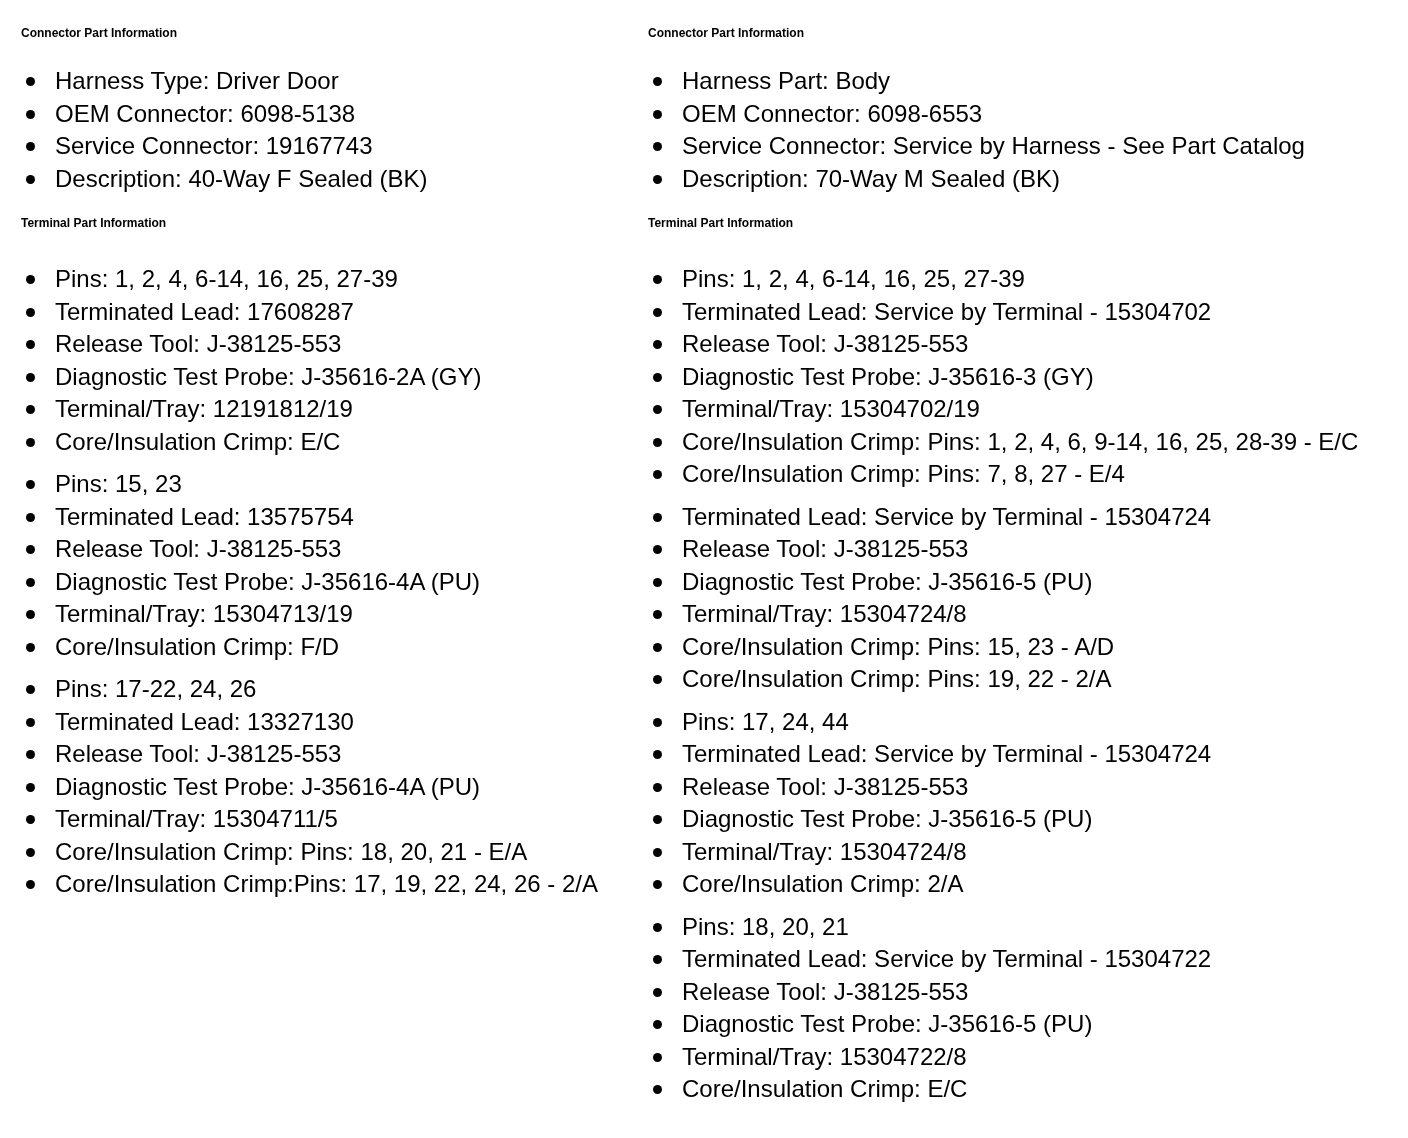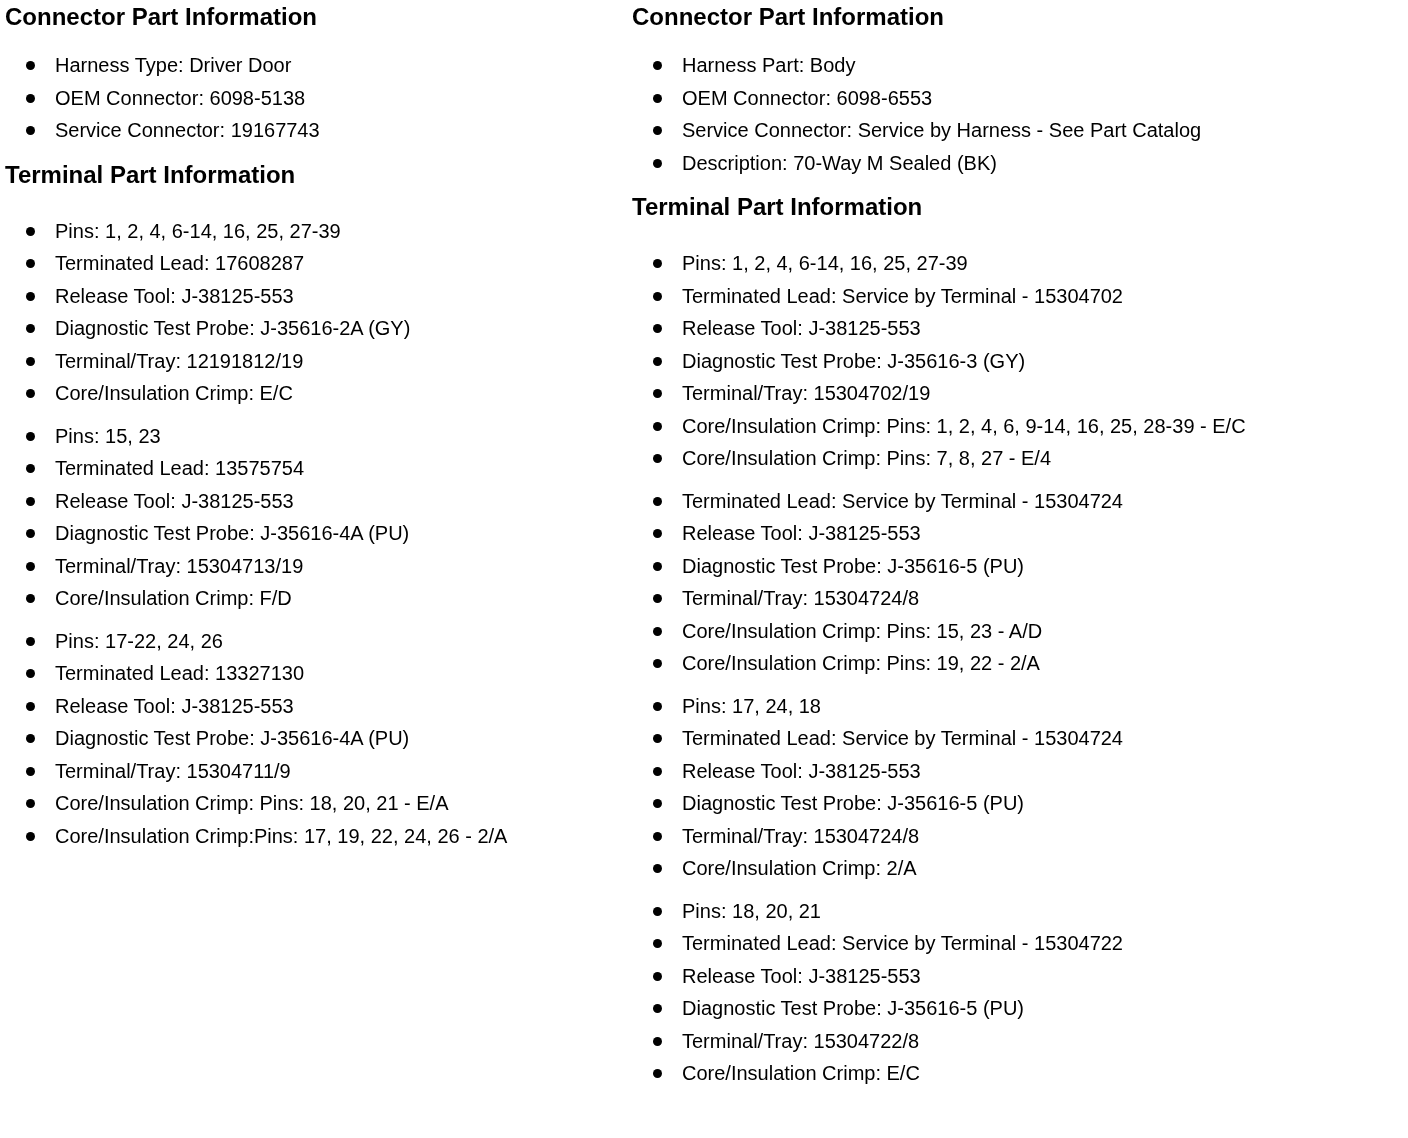--- a/index.html
+++ b/index.html
@@ -21,43 +21,43 @@
     box-sizing: border-box;
   }
   .column-left {
     width: 627px;
     flex: 0 0 627px;
   }
   .column-right {
     flex: 1 1 auto;
   }
   h2.section-heading {
-    font-size: 24px;
+    font-size: 12px;
     line-height: 24px;
     font-weight: bold;
-    margin: 0;
+    margin: 16px;
     white-space: nowrap;
   }
   ul.spec-list {
     list-style: none;
     margin: 0;
     padding: 0 0 0 50px;
   }
   ul.connector-list {
     margin: 20px 0 16px 0;
   }
   ul.terminal-group {
     margin-top: 10px;
   }
   ul.terminal-group.first {
     margin-top: 28px;
   }
   ul.spec-list li.spec-item {
     position: relative;
-    font-size: 20px;
+    font-size: 24px;
     line-height: 32.5px;
     white-space: nowrap;
   }
   ul.spec-list li.spec-item::before {
     content: "";
     position: absolute;
     left: -29px;
     top: 12px;
     width: 9px;
     height: 9px;
@@ -72,20 +72,21 @@
 <body>
 
 <div class="page">
 
   <div class="column column-left">
     <h2 class="section-heading">Connector Part Information</h2>
     <ul class="spec-list connector-list">
         <li class="spec-item">Harness Type: Driver Door</li>
         <li class="spec-item">OEM Connector: 6098-5138</li>
         <li class="spec-item">Service Connector: 19167743</li>
+        <li class="spec-item">Description: 40-Way F Sealed (BK)</li>
       </ul>
 
     <h2 class="section-heading terminal-heading">Terminal Part Information</h2>
     <ul class="spec-list terminal-group first">
         <li class="spec-item">Pins: 1, 2, 4, 6-14, 16, 25, 27-39</li>
         <li class="spec-item">Terminated Lead: 17608287</li>
         <li class="spec-item">Release Tool: J-38125-553</li>
         <li class="spec-item">Diagnostic Test Probe: J-35616-2A (GY)</li>
         <li class="spec-item">Terminal/Tray: 12191812/19</li>
         <li class="spec-item">Core/Insulation Crimp: E/C</li>
@@ -96,21 +97,21 @@
         <li class="spec-item">Release Tool: J-38125-553</li>
         <li class="spec-item">Diagnostic Test Probe: J-35616-4A (PU)</li>
         <li class="spec-item">Terminal/Tray: 15304713/19</li>
         <li class="spec-item">Core/Insulation Crimp: F/D</li>
       </ul>
     <ul class="spec-list terminal-group">
         <li class="spec-item">Pins: 17-22, 24, 26</li>
         <li class="spec-item">Terminated Lead: 13327130</li>
         <li class="spec-item">Release Tool: J-38125-553</li>
         <li class="spec-item">Diagnostic Test Probe: J-35616-4A (PU)</li>
-        <li class="spec-item">Terminal/Tray: 15304711/9</li>
+        <li class="spec-item">Terminal/Tray: 15304711/5</li>
         <li class="spec-item">Core/Insulation Crimp: Pins: 18, 20, 21 - E/A</li>
         <li class="spec-item">Core/Insulation Crimp:Pins: 17, 19, 22, 24, 26 - 2/A</li>
       </ul>
   </div>
 
   <div class="column column-right">
     <h2 class="section-heading">Connector Part Information</h2>
     <ul class="spec-list connector-list">
         <li class="spec-item">Harness Part: Body</li>
         <li class="spec-item">OEM Connector: 6098-6553</li>
@@ -130,21 +131,21 @@
       </ul>
     <ul class="spec-list terminal-group">
         <li class="spec-item">Terminated Lead: Service by Terminal - 15304724</li>
         <li class="spec-item">Release Tool: J-38125-553</li>
         <li class="spec-item">Diagnostic Test Probe: J-35616-5 (PU)</li>
         <li class="spec-item">Terminal/Tray: 15304724/8</li>
         <li class="spec-item">Core/Insulation Crimp: Pins: 15, 23 - A/D</li>
         <li class="spec-item">Core/Insulation Crimp: Pins: 19, 22 - 2/A</li>
       </ul>
     <ul class="spec-list terminal-group">
-        <li class="spec-item">Pins: 17, 24, 18</li>
+        <li class="spec-item">Pins: 17, 24, 44</li>
         <li class="spec-item">Terminated Lead: Service by Terminal - 15304724</li>
         <li class="spec-item">Release Tool: J-38125-553</li>
         <li class="spec-item">Diagnostic Test Probe: J-35616-5 (PU)</li>
         <li class="spec-item">Terminal/Tray: 15304724/8</li>
         <li class="spec-item">Core/Insulation Crimp: 2/A</li>
       </ul>
     <ul class="spec-list terminal-group">
         <li class="spec-item">Pins: 18, 20, 21</li>
         <li class="spec-item">Terminated Lead: Service by Terminal - 15304722</li>
         <li class="spec-item">Release Tool: J-38125-553</li>

